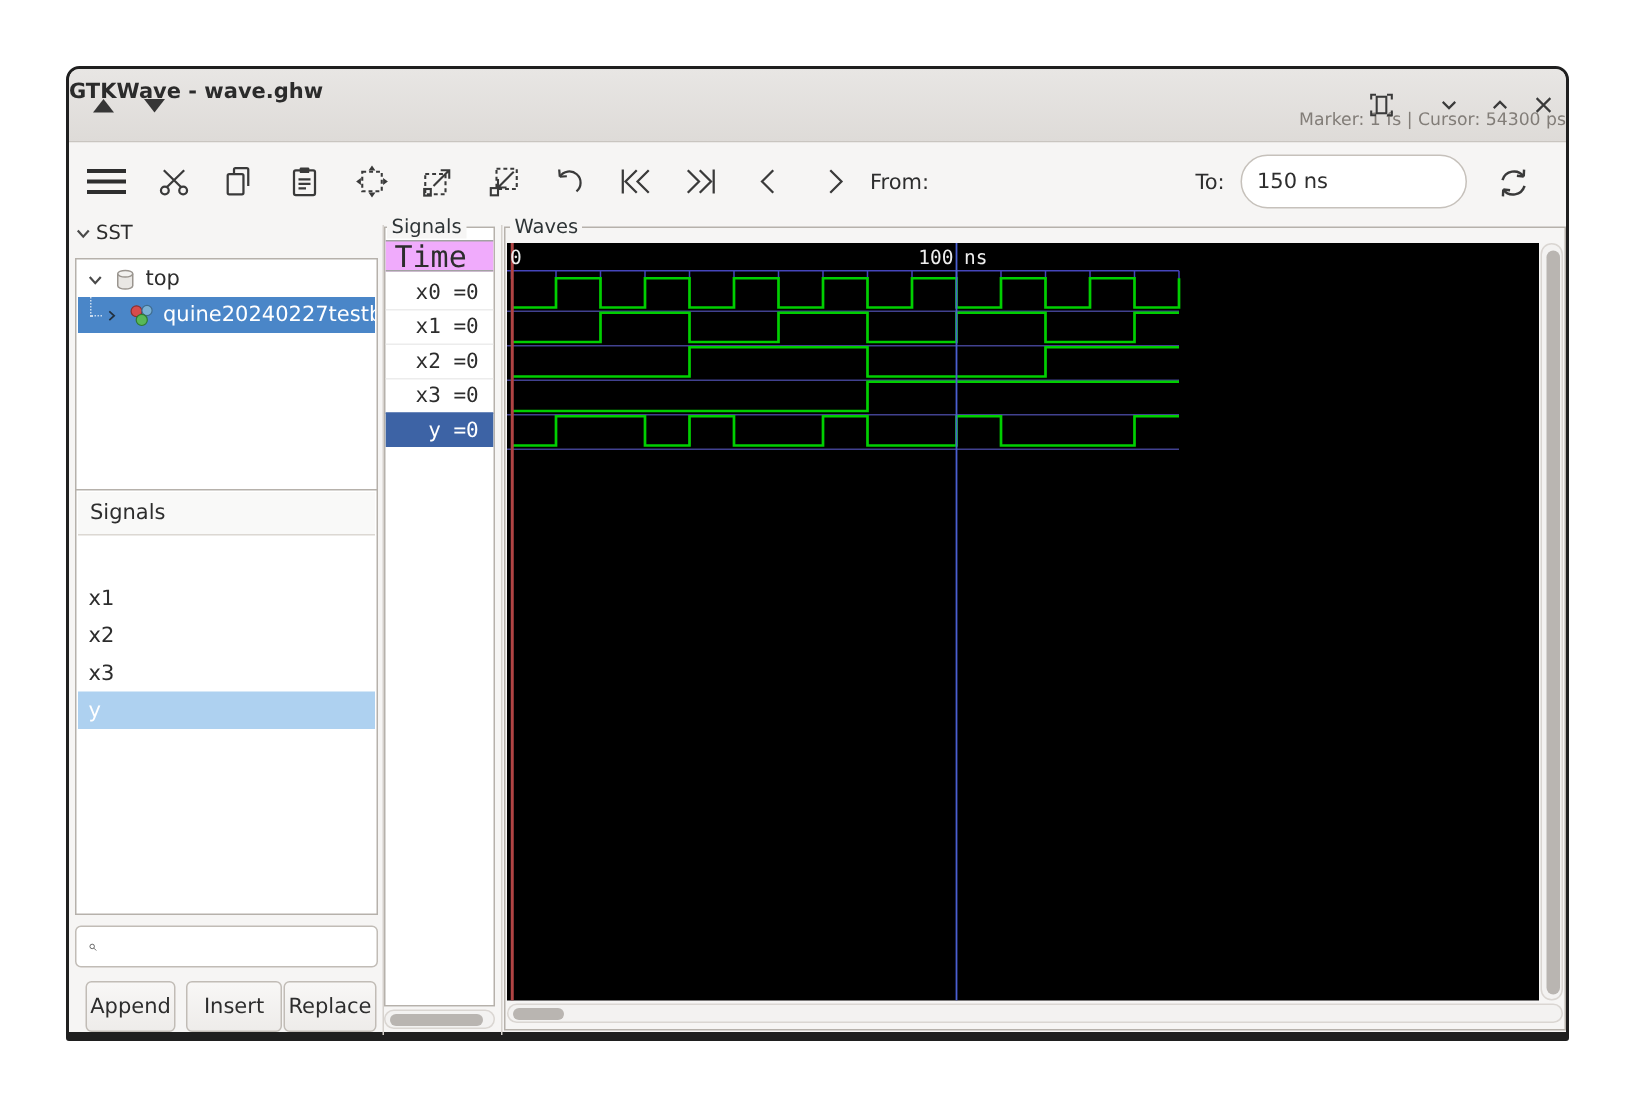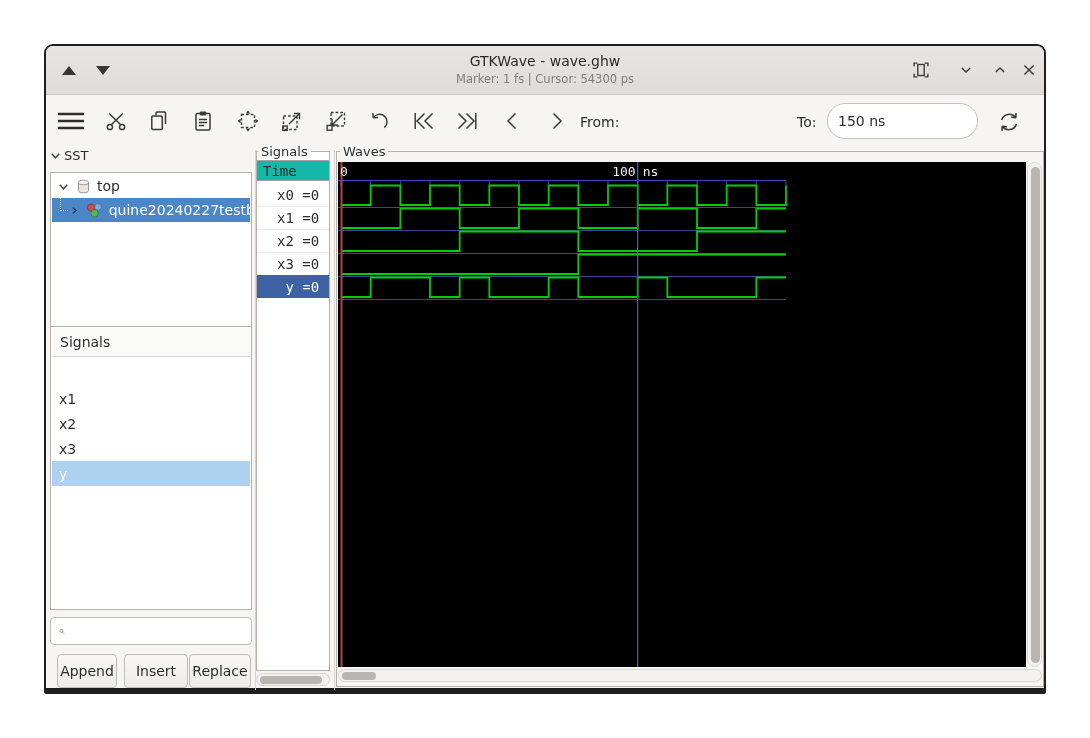--- a/index.html
+++ b/index.html
@@ -3,22 +3,22 @@
 <meta charset="utf-8">
 <style>
   html,body{margin:0;padding:0;background:#ffffff;font-family:"DejaVu Sans","Liberation Sans",sans-serif;}
   .stage{position:relative;width:1090px;height:738px;background:#fff;overflow:hidden;}
   .window{position:absolute;left:44px;top:44px;width:1002px;height:650px;box-sizing:border-box;
           border:2px solid #1f1f1f;border-bottom-width:6px;border-radius:9px 9px 2px 2px;
           background:#f6f5f4;color:#2d2d2d;}
   
   .titlebar{position:absolute;left:0;top:0;right:0;height:48px;background:linear-gradient(#e8e6e4,#dedbd8);
             border-bottom:1px solid #c9c5c0;border-radius:7px 7px 0 0;}
-  .tb-title{position:absolute;left:0;right:0;top:7px;text-align:center;font-size:14px;font-weight:400;color:#2b2b2b;}
-  .tb-sub{position:absolute;left:0;right:0;top:26px;text-align:center;font-size:11.5px;color:#827d78;}
+  .tb-title{position:absolute;left:0;right:0;top:7px;font-size:14px;font-weight:700;color:#2b2b2b;}
+  .tb-sub{position:absolute;left:0;right:0;top:26px;text-align:right;font-size:11.5px;color:#827d78;}
   .win-btn{position:absolute;top:13px;width:22px;height:22px;display:flex;align-items:center;justify-content:center;cursor:default;}
   .tri{width:0;height:0;border-left:7px solid transparent;border-right:7px solid transparent;}
   .tri.up{border-bottom:9px solid #363636;}
   .tri.down{border-top:9px solid #363636;}
   
   .tbi{position:absolute;top:63px;width:24px;height:24px;}
   .tbi svg{display:block;}
   .tb-label{position:absolute;top:68px;font-size:14px;color:#2d2d2d;}
   .tb-entry{position:absolute;top:57px;height:36px;box-sizing:border-box;border:1px solid #c6c1bb;border-radius:4px;
             background:#fff;font-size:14px;font-family:"DejaVu Sans","Liberation Sans",sans-serif;color:#2d2d2d;padding:0 10px;outline:none;}
@@ -37,22 +37,22 @@
                font-size:14px;display:flex;align-items:center;padding-left:8px;box-sizing:border-box;}
   .list-row{position:absolute;left:1px;right:1px;height:25px;display:flex;align-items:center;padding-left:7px;font-size:14px;box-sizing:border-box;}
   .list-row.sel{background:#aed1f0;color:#ffffff;}
   .searchbox{position:absolute;left:4px;top:571px;width:202px;height:28px;box-sizing:border-box;border:1px solid #c1bcb6;
              border-radius:4px;background:#fff;display:flex;align-items:center;padding-left:8px;}
   .searchbox input{border:none;outline:none;flex:1;font-size:13px;margin-left:6px;background:transparent;}
   .gbtn{position:absolute;top:608px;height:34px;box-sizing:border-box;border:1px solid #c1bcb6;border-radius:4px;
         background:linear-gradient(#f8f7f6,#eeeceа) , linear-gradient(#f8f7f6,#eeecea);background:linear-gradient(#f8f7f6,#eeecea);
         font-size:14px;color:#2d2d2d;display:flex;align-items:center;justify-content:center;cursor:default;}
   
-  .time-header{position:absolute;left:0;right:0;top:8px;height:21px;background:#14b8a6;border-top:1px solid #a2a2a2;border-bottom:1px solid #a2a2a2;
-               font-family:"DejaVu Sans Mono","Liberation Mono",monospace;font-size:14px;display:flex;align-items:center;padding-left:6px;box-sizing:border-box;}
+  .time-header{position:absolute;left:0;right:0;top:8px;height:21px;background:#f0abfc;border-top:1px solid #a2a2a2;border-bottom:1px solid #a2a2a2;
+               font-family:"DejaVu Sans Mono","Liberation Mono",monospace;font-size:20px;display:flex;align-items:center;padding-left:6px;box-sizing:border-box;}
   .sig-row{position:absolute;left:0;right:0;height:23px;font-family:"DejaVu Sans Mono","Liberation Mono",monospace;font-size:14px;
            display:flex;align-items:center;padding-left:20px;box-sizing:border-box;border-top:1px solid #ececec;white-space:pre;}
   .sig-row.sel{background:#3d63a5;color:#ffffff;border-top-color:#3d63a5;}
   
   .wave-black{position:absolute;left:1px;top:10px;width:688px;height:505px;background:#000;}
   .scroll-track{position:absolute;box-sizing:border-box;background:#f3f2f1;border:1px solid #dad6d2;border-radius:7px;}
   .scroll-thumb{position:absolute;background:#b9b5b1;border-radius:5px;}
   .vtrack{left:690px;top:10px;width:15px;height:505px;border-radius:8px;}
   .htrack{left:1px;top:517px;width:704px;height:13px;}
   .mid-htrack{left:210px;top:627px;width:74px;height:13px;position:absolute;}

